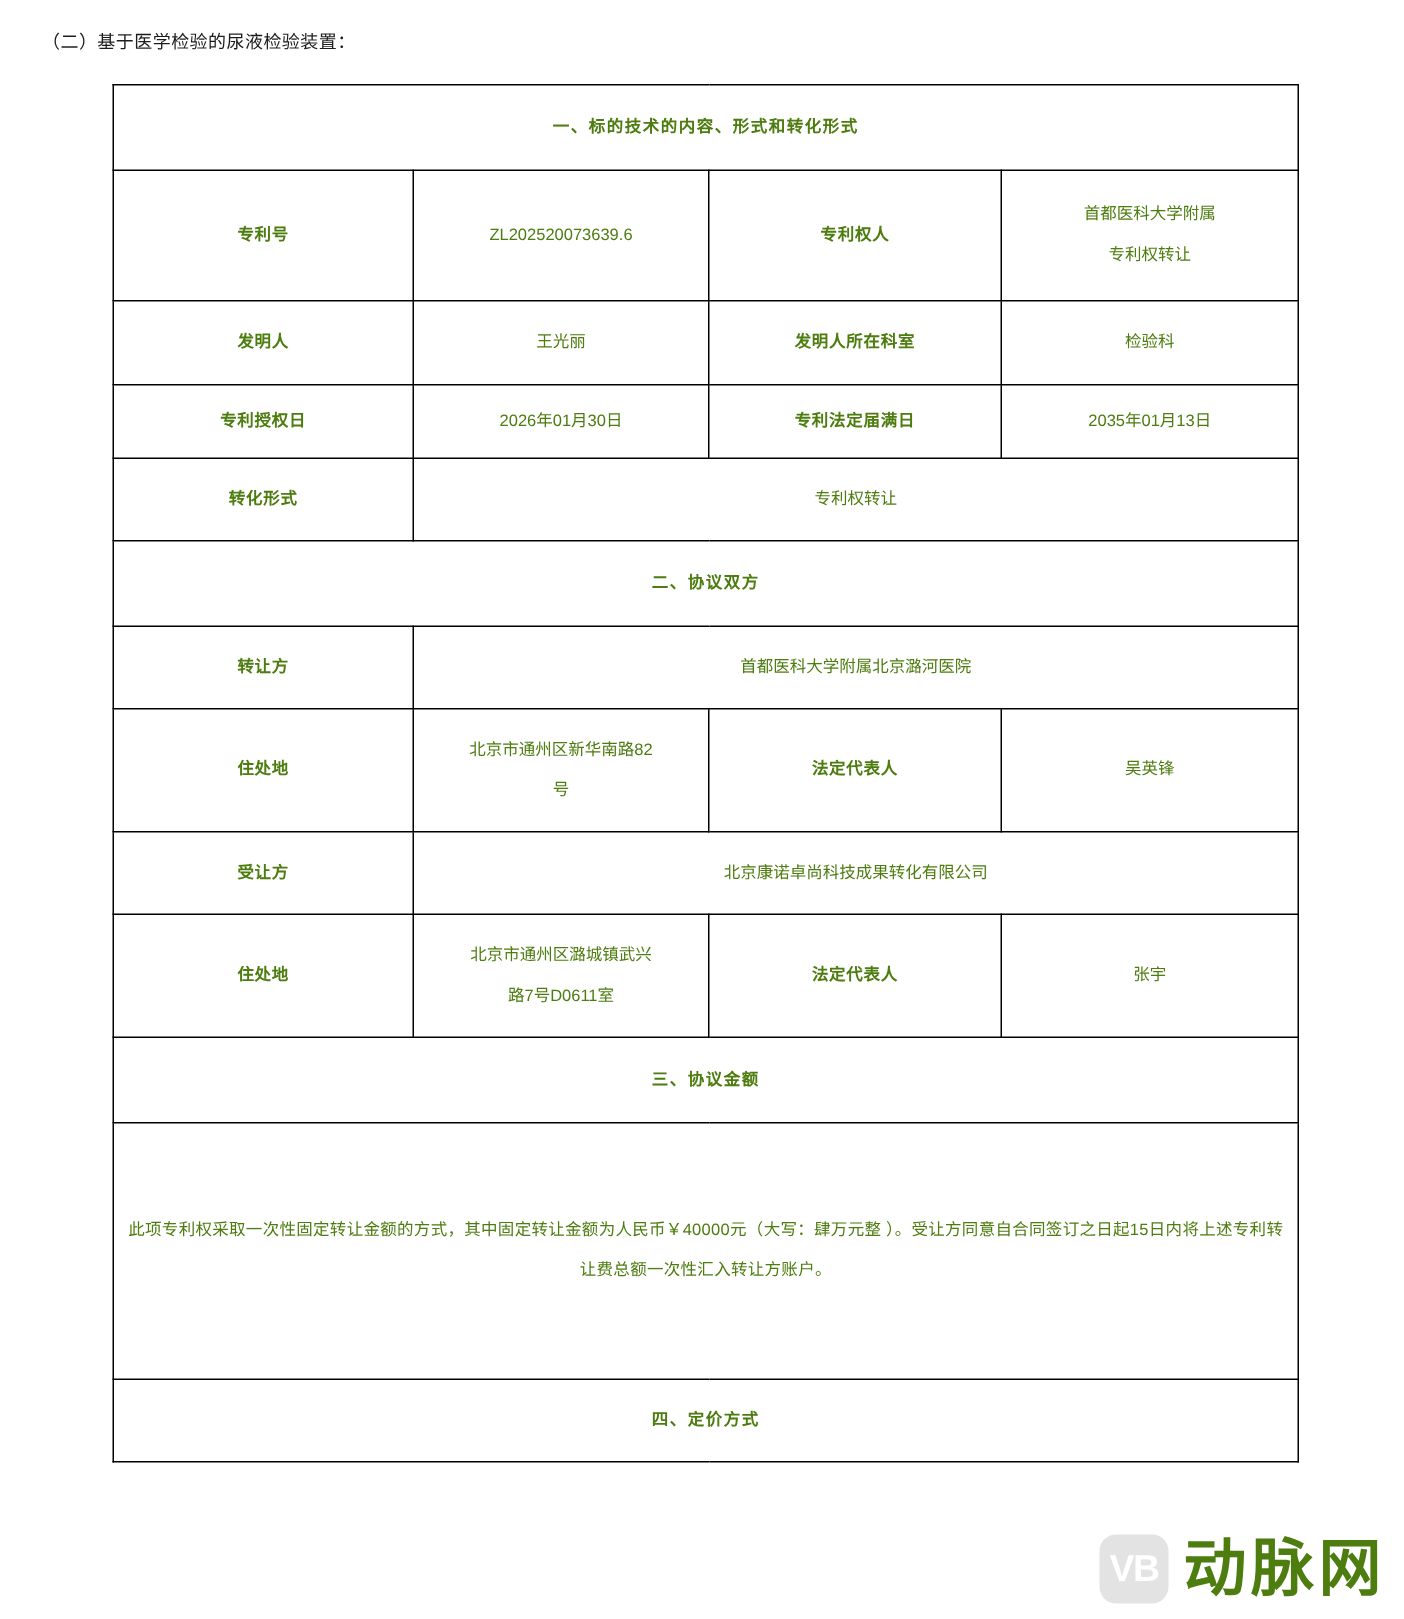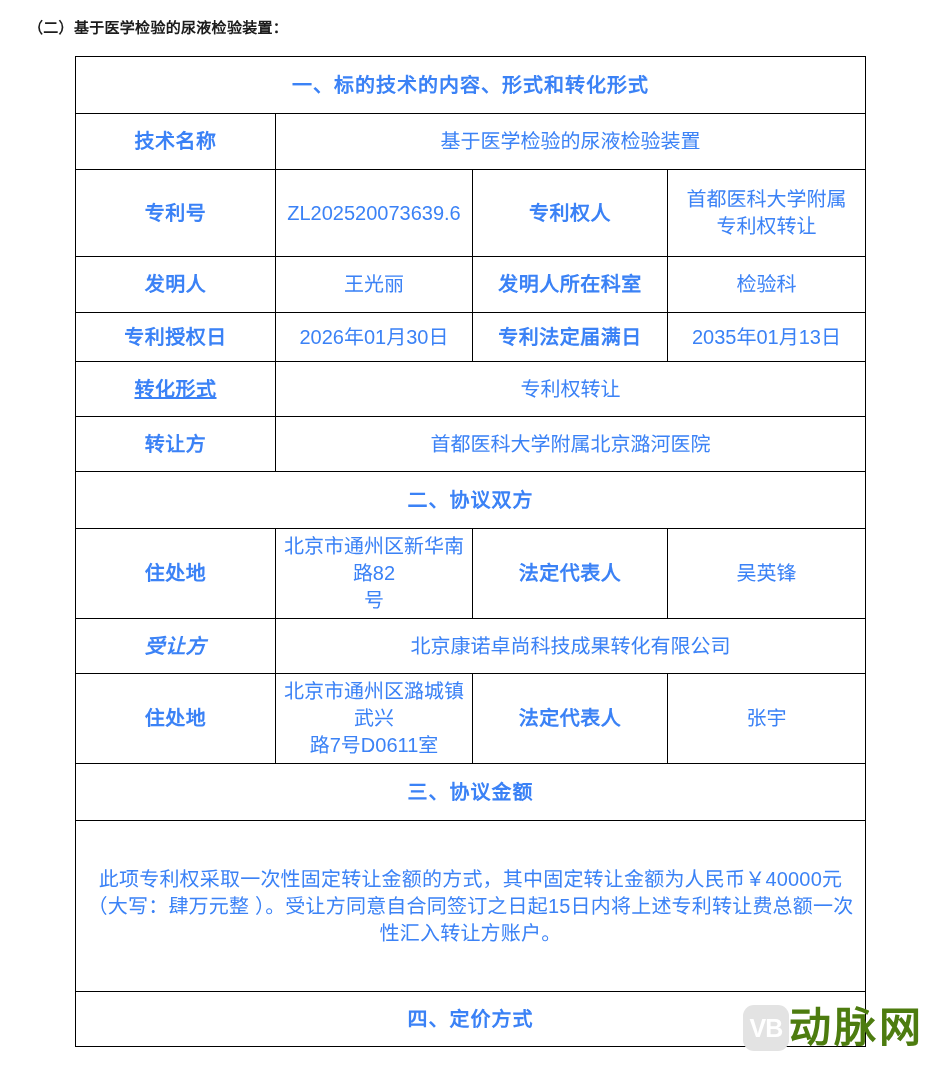--- a/index.html
+++ b/index.html
@@ -21,50 +21,49 @@
     position: relative;
     width: 936px;
     height: 1079px;
     box-sizing: border-box;
   }
 
   .doc-heading {
     position: absolute;
     left: 28px;
     top: 17px;
-    font-size: 15px;
+    font-size: 12px;
     line-height: 22px;
     letter-spacing: 0.3px;
     color: #1c1c1c;
     white-space: nowrap;
-    font-weight: bold;
   }
 
   .tbl-wrap {
     position: absolute;
     left: 75px;
     top: 56px;
     width: 790px;
   }
 
   table.main {
     border-collapse: collapse;
     width: 790px;
     table-layout: fixed;
     background: #fff;
   }
 
   table.main td {
     border: 1.4px solid #000000;
     text-align: center;
     vertical-align: middle;
-    font-size: 20px;
+    font-size: 11px;
     line-height: 27px;
     padding: 4px 6px;
-    color: #3b82f6;
+    color: #4d7c0f;
     word-break: break-all;
   }
 
   td.lbl {
     font-weight: bold;
     letter-spacing: 0.5px;
   }
 
   td.section {
     font-weight: bold;
@@ -87,23 +86,24 @@
   
   col.c1 { width: 200px; }
   col.c2 { width: 197px; }
   col.c3 { width: 195px; }
   col.c4 { width: 198px; }
 
   
   .watermark {
     position: absolute;
     right: 12px;
-    bottom: 28px;
+    bottom: 10px;
     display: flex;
     align-items: center;
+    gap: 10px;
     opacity: 1;
     pointer-events: none;
   }
   .wm-badge {
     width: 46px;
     height: 46px;
     border-radius: 11px;
     background: #e3e3e3;
     display: flex;
     align-items: center;
@@ -136,24 +136,20 @@
           <col class="c2">
           <col class="c3">
           <col class="c4">
       </colgroup>
       <tbody>
 
         <tr>
           <td class="section" colspan="4" style="height:48px;">一、标的技术的内容、形式和转化形式</td>
         </tr>
 
-        <tr>
-          <td class="lbl" style="height:47px;">技术名称</td>
-          <td colspan="3">基于医学检验的尿液检验装置</td>
-        </tr>
 
 
         <tr>
           <td class="lbl" style="height:78px;font-family:Liberation Serif, serif;">专利号</td>
           <td>ZL202520073639.6</td>
           <td class="lbl">专利权人</td>
           <td>
             <span class="stack-line">首都医科大学附属</span>
             <span class="stack-line">专利权转让</span>
           </td>
@@ -167,45 +163,45 @@
         </tr>
 
         <tr>
           <td class="lbl" style="height:40px;">专利授权日</td>
           <td>2026年01月30日</td>
           <td class="lbl">专利法定届满日</td>
           <td>2035年01月13日</td>
         </tr>
 
         <tr>
-          <td class="lbl" style="height:46px;text-decoration:underline;">转化形式</td>
+          <td class="lbl" style="height:46px;">转化形式</td>
           <td colspan="3">专利权转让</td>
+        </tr>
+
+        <tr>
+          <td class="section" colspan="4" style="height:48px;">二、协议双方</td>
         </tr>
 
         <tr>
           <td class="lbl" style="height:46px;">转让方</td>
           <td colspan="3">首都医科大学附属北京潞河医院</td>
-        </tr>
-
-        <tr>
-          <td class="section" colspan="4" style="height:48px;">二、协议双方</td>
         </tr>
 
         <tr>
           <td class="lbl" style="height:73px;">住处地</td>
           <td>
             <span class="stack-line">北京市通州区新华南路82</span>
             <span class="stack-line">号</span>
           </td>
           <td class="lbl">法定代表人</td>
           <td>吴英锋</td>
         </tr>
 
         <tr>
-          <td class="lbl" style="height:46px;font-style:italic;">受让方</td>
+          <td class="lbl" style="height:46px;">受让方</td>
           <td colspan="3">北京康诺卓尚科技成果转化有限公司</td>
         </tr>
 
         <tr>
           <td class="lbl" style="height:73px;">住处地</td>
           <td>
             <span class="stack-line">北京市通州区潞城镇武兴</span>
             <span class="stack-line">路7号D0611室</span>
           </td>
           <td class="lbl">法定代表人</td>

